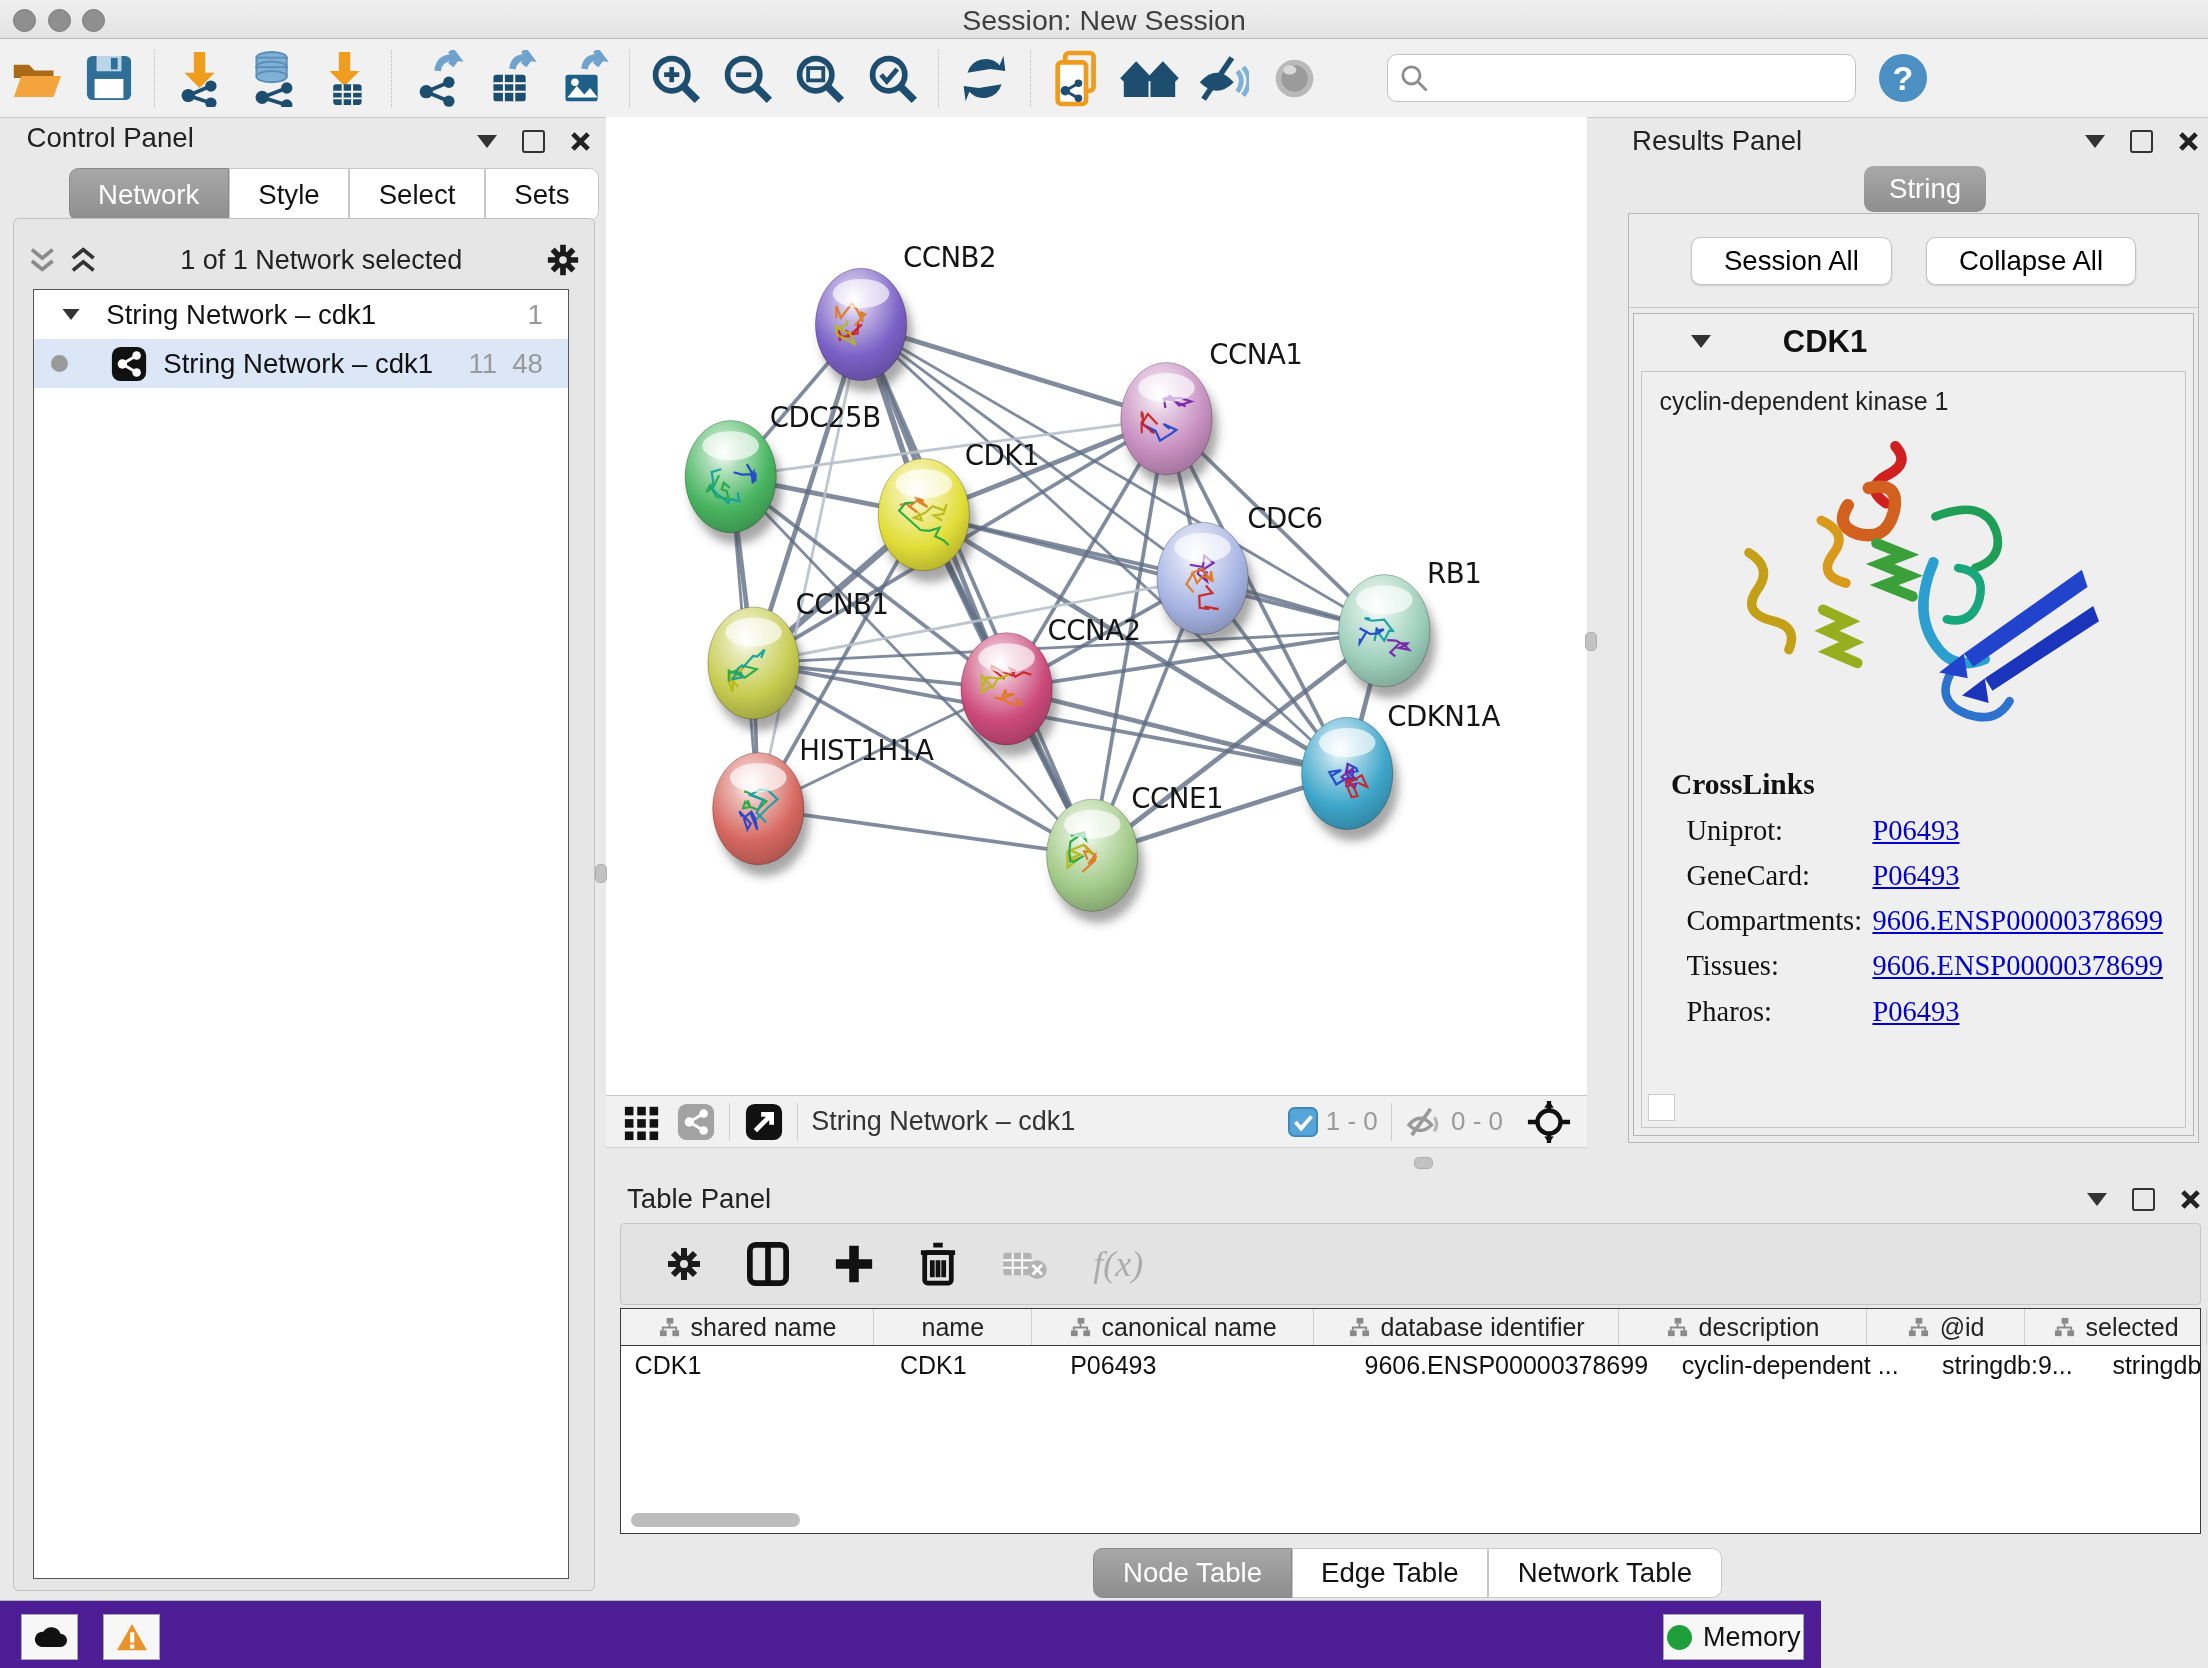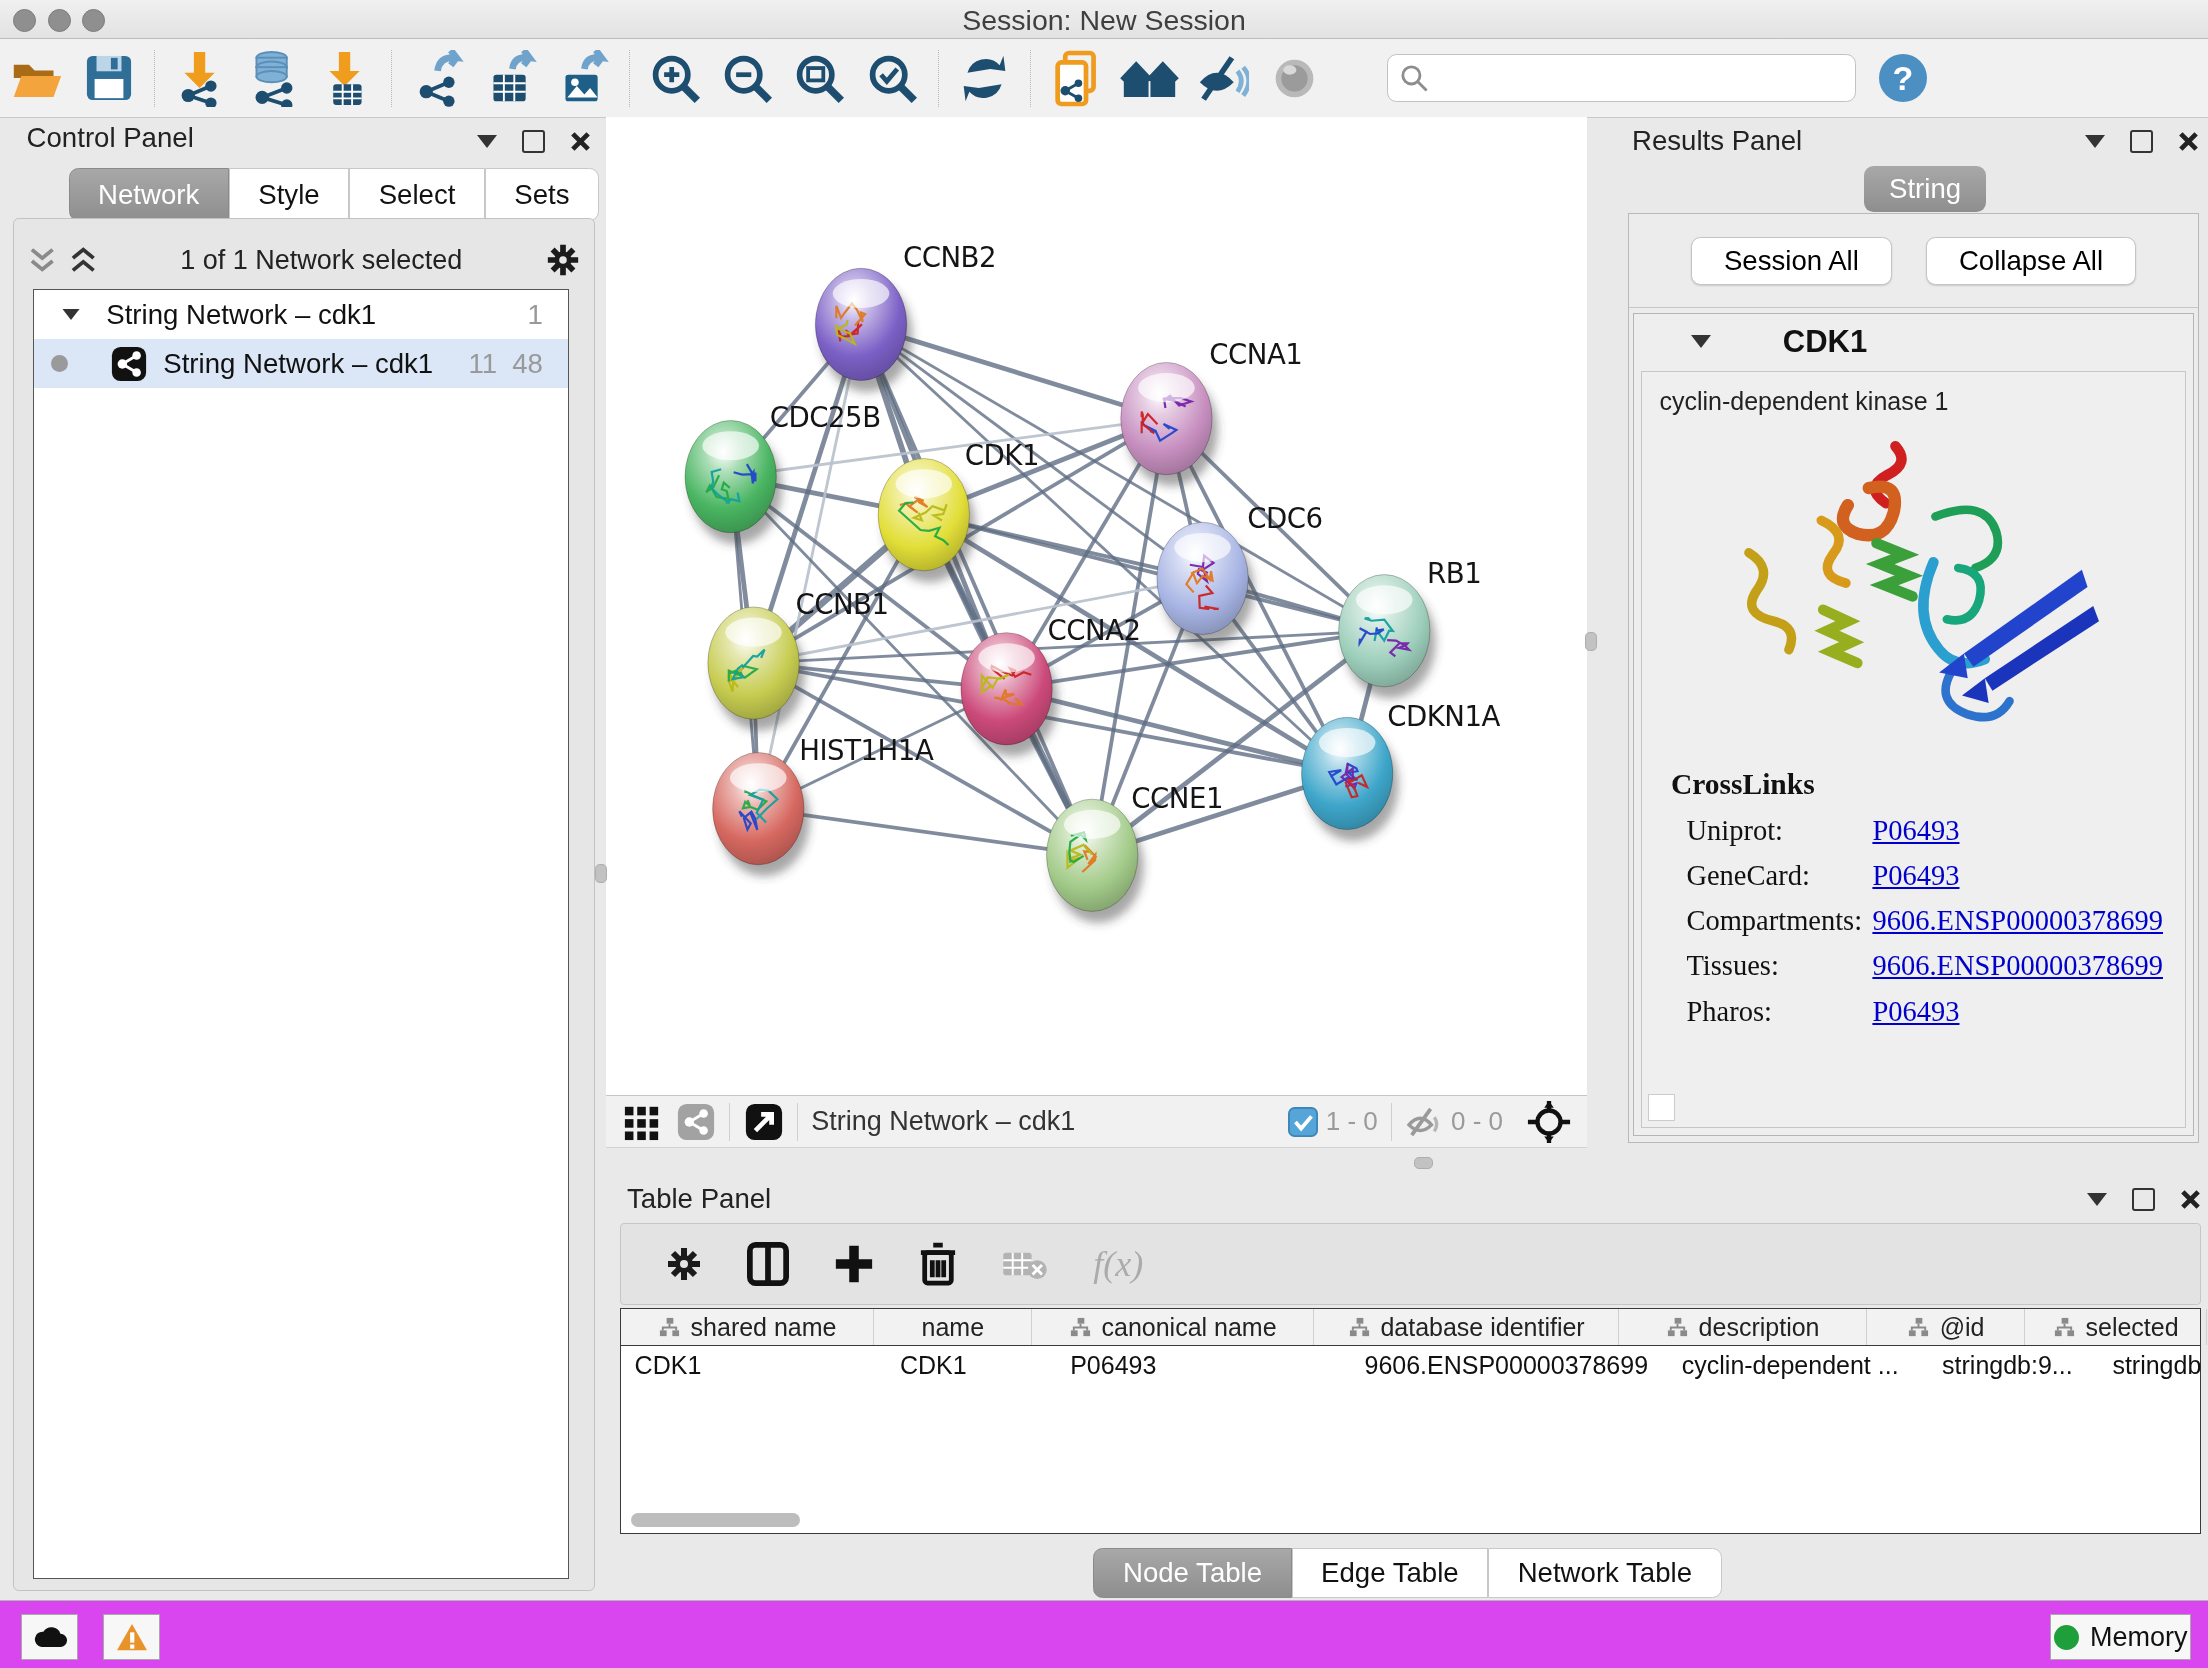--- a/index.html
+++ b/index.html
@@ -85,21 +85,21 @@
   #tp-table{position:absolute;left:14.3px;right:7.6px;top:129px;height:224px;background:#fff;border:1.9px solid #3a3a3a;}
   #tp-cols{display:flex;height:36px;background:#f2f2f2;border-bottom:1.9px solid #3a3a3a;}
   .tp-col{display:flex;align-items:center;justify-content:center;gap:9.5px;font-size:25px;color:#222;
     border-right:1px solid #d0d0d0;overflow:hidden;white-space:nowrap;}
   #tp-row{display:flex;height:38px;}
   .tp-cell{font-size:25px;color:#111;display:flex;align-items:center;padding-left:13.3px;
     overflow:hidden;white-space:nowrap;}
   #tp-scroll{position:absolute;left:9.5px;bottom:5.7px;width:169px;height:14.3px;background:#bdbdbd;border-radius:7.6px;}
   #tp-tabs{position:absolute;left:0;right:0;top:369px;height:49px;display:flex;justify-content:center;}
   
-  #statusbar{position:absolute;left:0;top:1600px;width:2208px;height:68px;background:#d946ef;
+  #statusbar{position:absolute;left:0;top:1600px;width:1821px;height:68px;background:#4c1d95;
     border-top:1.9px solid #b3b3b3;}
   .sb-btn{position:absolute;top:13.3px;height:44px;background:#f7f7f7;border:1.9px solid #a8a8a8;
     display:flex;align-items:center;justify-content:center;}
   #memory-btn{right:17px;width:139px;font-size:27px;color:#111;gap:11.4px;}
   #memory-dot{width:25px;height:25px;border-radius:50%;background:#1f9e3c;}
   svg{display:block;}
   text{font-family:"DejaVu Sans",sans-serif;}
 </style>
 </head>
 <body>

